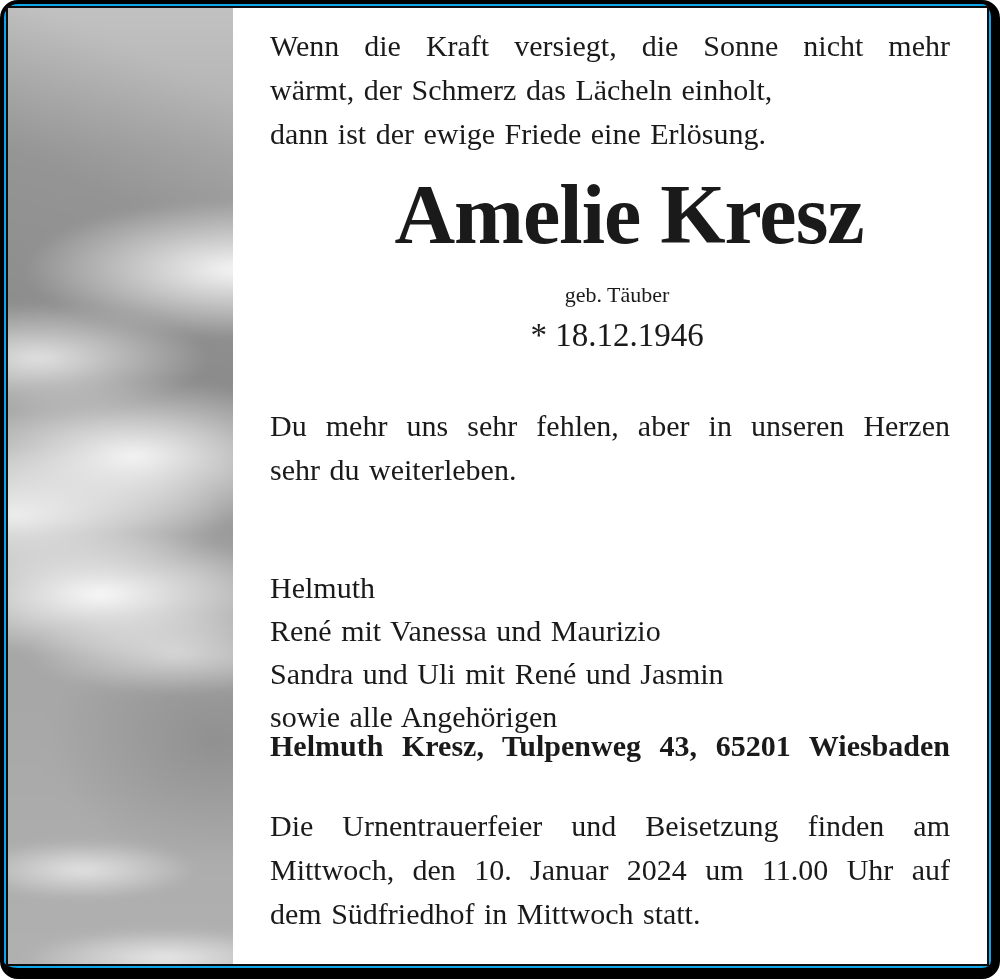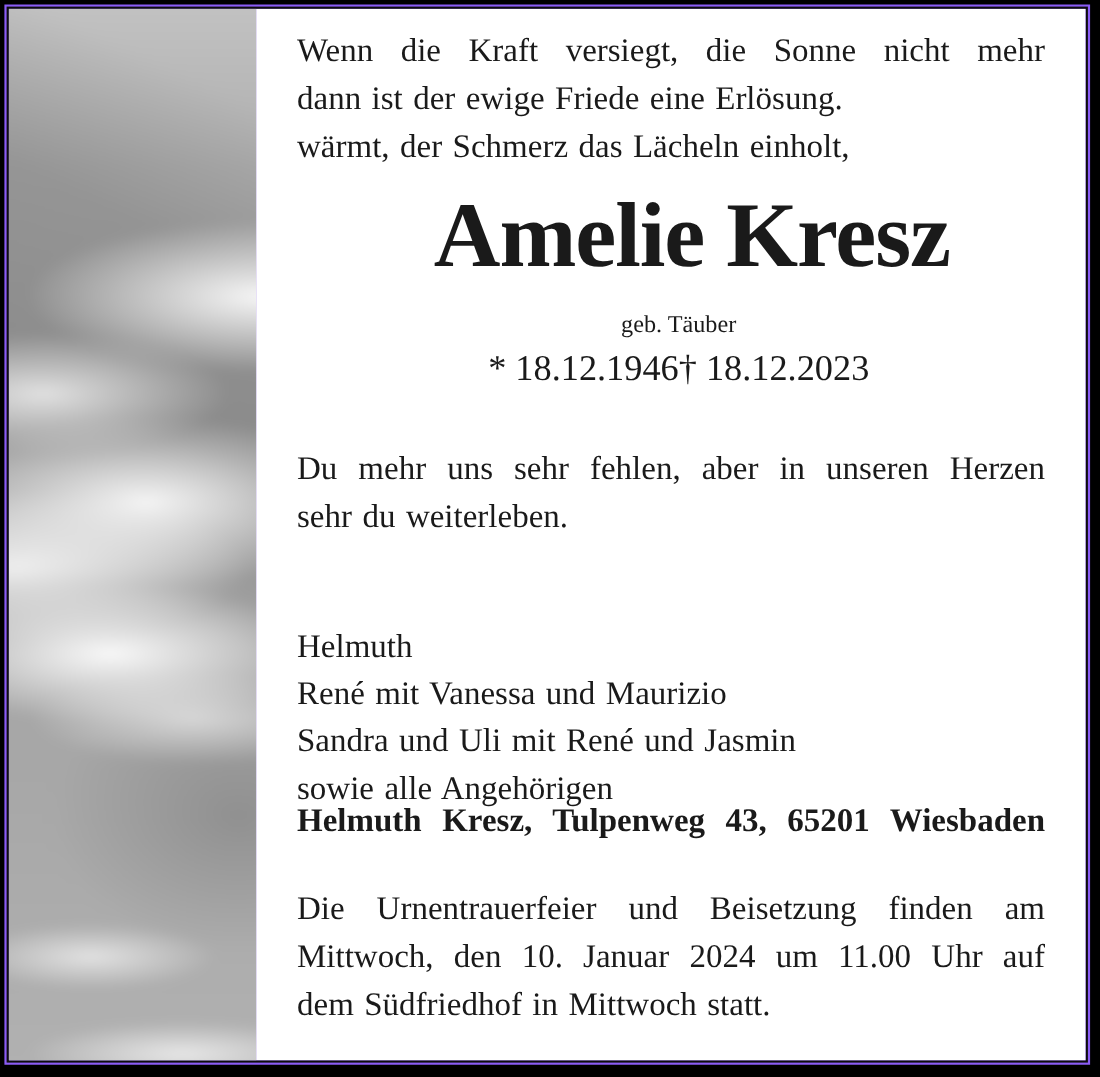--- a/index.html
+++ b/index.html
@@ -15,22 +15,23 @@
     overflow: hidden;
     background: #ffffff;
   }
   
   .ad-frame {
     position: absolute;
     inset: 0;
     border-style: solid;
     border-color: #000000;
     border-width: 4px 9px 11px 4px;
-    background: #8b5cf6;
+    background: #0ea5e9;
     box-sizing: border-box;
+    border-radius: 18px;
   }
   
   .inner-frame {
     position: absolute;
     inset: 2px;
     border: 2px solid #0d0d0d;
     overflow: hidden;
   }
   
   .cloud-panel {
@@ -119,31 +120,30 @@
 <div class="stage">
   <div class="ad-frame">
     <div class="inner-frame">
 
       <div class="cloud-panel"></div>
 
       <div class="text-panel">
 
         <div class="block body-text verse">
           <div class="line stretch">Wenn die Kraft versiegt, die Sonne nicht mehr</div>
+          <div class="line">wärmt, der Schmerz das Lächeln einholt,</div>
           <div class="line">dann ist der ewige Friede eine Erlösung.</div>
-          <div class="line">wärmt, der Schmerz das Lächeln einholt,</div>
         </div>
 
         <h1 class="block name">Amelie Kresz</h1>
 
         <div class="block maiden">geb. Täuber</div>
 
         <div class="block dates">
           <span>* 18.12.1946</span>
-          <span>† 18.12.2023</span>
         </div>
 
         <div class="block body-text farewell">
           <div class="line stretch">Du mehr uns sehr fehlen, aber in unseren Herzen</div>
           <div class="line">sehr du weiterleben.</div>
         </div>
 
         <div class="block body-text mourners">
           <div class="line">Helmuth</div>
           <div class="line">René mit Vanessa und Maurizio</div>

